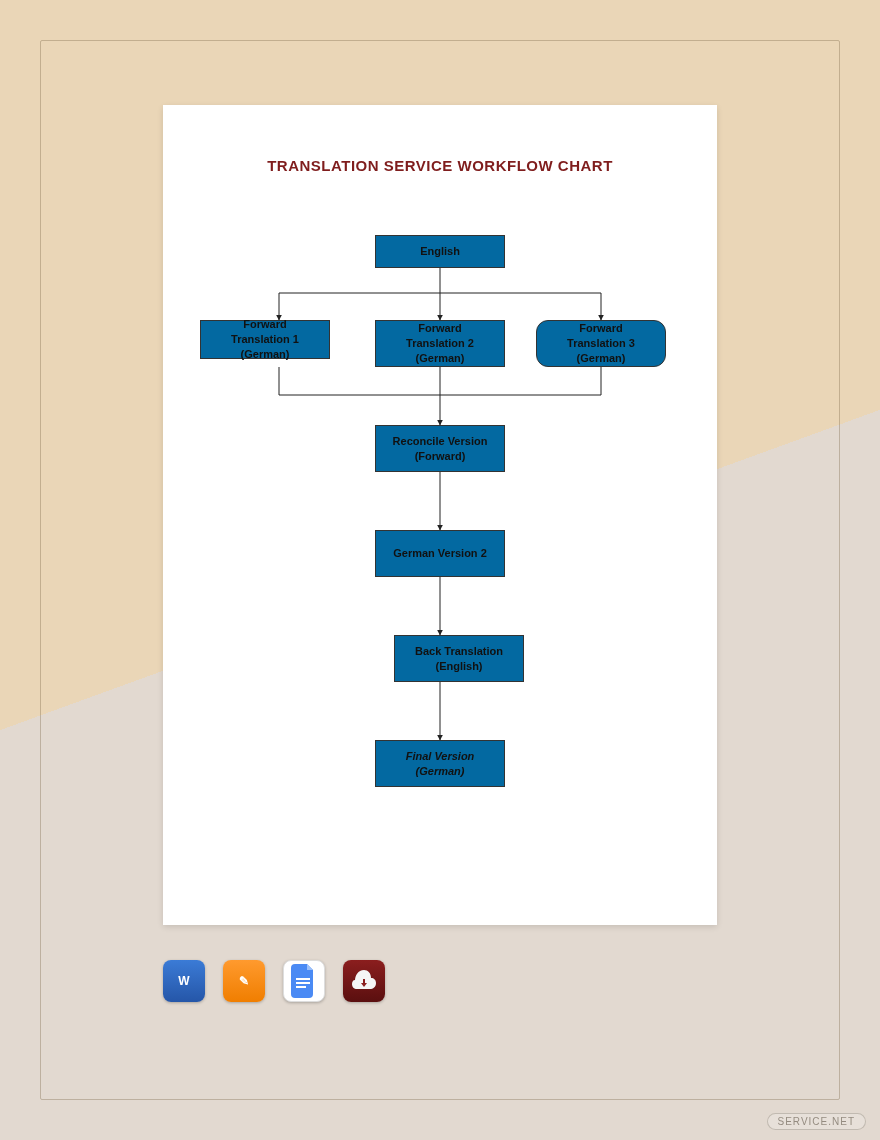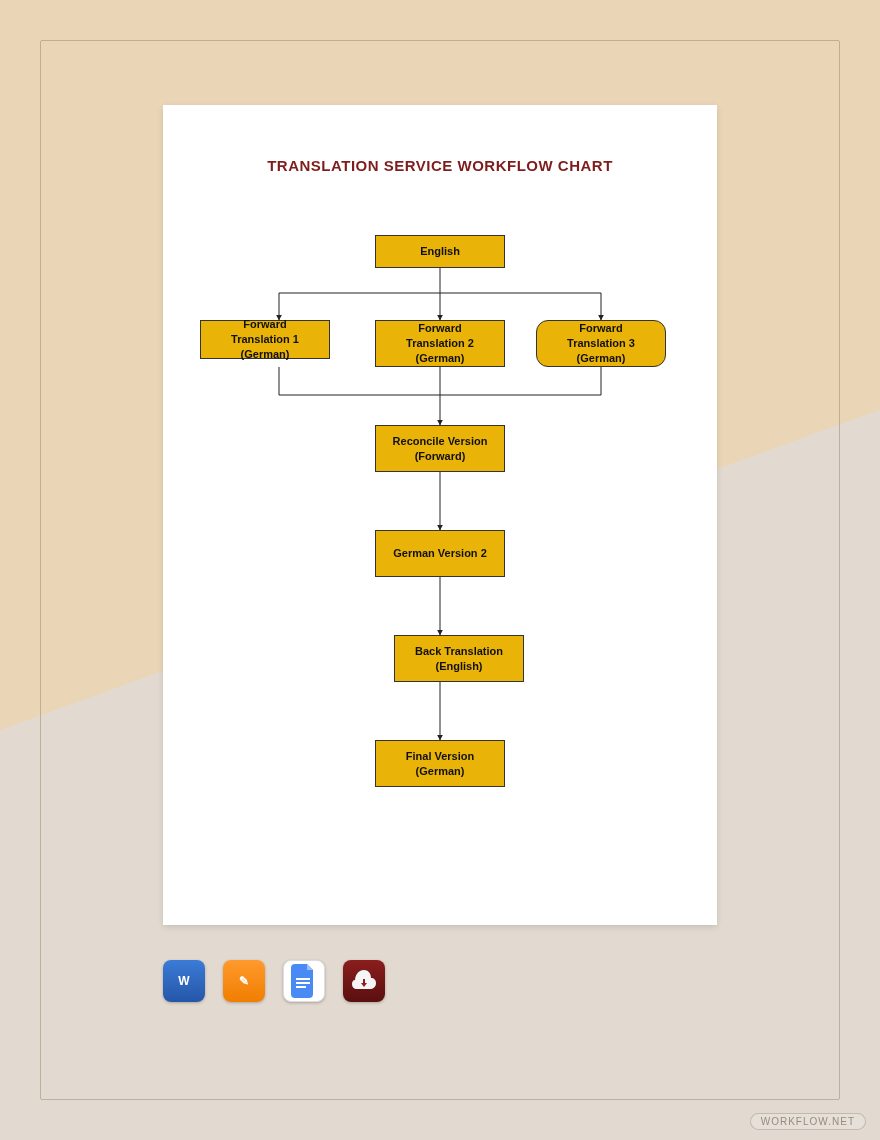--- a/index.html
+++ b/index.html
@@ -31,21 +31,21 @@
     top: 52px;
     left: 0; right: 0;
     text-align: center;
     font-weight: 700;
     font-size: 15px;
     letter-spacing: 0.5px;
     color: #7f1d1d;
   }
   .node {
     position: absolute;
-    background: #eab308;
+    background: #0369a1;
     border: 1px solid #333;
     display: flex;
     align-items: center;
     justify-content: center;
     text-align: center;
     font-size: 11px;
     font-weight: 700;
     color: #111;
     line-height: 1.35;
     padding: 4px 14px;
@@ -132,21 +132,21 @@
 
   <div class="node" style="left:212px; top:130px; width:130px; height:33px;">English</div>
 
   <div class="node" style="left:37px; top:215px; width:130px; height:39px;">Forward Translation 1 (German)</div>
   <div class="node" style="left:212px; top:215px; width:130px; height:47px;">Forward Translation 2 (German)</div>
   <div class="node" style="left:373px; top:215px; width:130px; height:47px;border-radius:12px;">Forward Translation 3 (German)</div>
 
   <div class="node" style="left:212px; top:320px; width:130px; height:47px;">Reconcile Version (Forward)</div>
   <div class="node" style="left:212px; top:425px; width:130px; height:47px;">German Version 2</div>
   <div class="node" style="left:212px; top:530px; width:130px; height:47px;margin-left:19px;">Back Translation (English)</div>
-  <div class="node" style="left:212px; top:635px; width:130px; height:47px;">Final Version (German)</div>
+  <div class="node" style="left:212px; top:635px; width:130px; height:47px;font-style:italic;">Final Version (German)</div>
 </div>
 
 <div class="icons">
   <div class="app-icon icon-word">
     <span>W</span>
   </div>
   <div class="app-icon icon-pages">
     <span>✎</span>
   </div>
   <div class="app-icon icon-gdocs">
@@ -159,13 +159,13 @@
     </svg>
   </div>
   <div class="app-icon icon-pdf">
     <svg width="26" height="26" viewBox="0 0 26 26">
       <path d="M13 2 C7 2 4 8 4 12 c-2 0 -3 2 -3 4 c0 3 2 5 5 5 h13 c3 0 6 -2 6 -6 c0 -3 -2 -5 -5 -5 C20 5 17 2 13 2 z" fill="#F5F5F5"></path>
       <path d="M10 15 l3 4 l3 -4 h-2 v-4 h-2 v4 z" fill="#8B1E1E"></path>
     </svg>
   </div>
 </div>
 
-<div class="watermark">WORKFLOW.NET</div>
+<div class="watermark">SERVICE.NET</div>
 
 </body></html>

